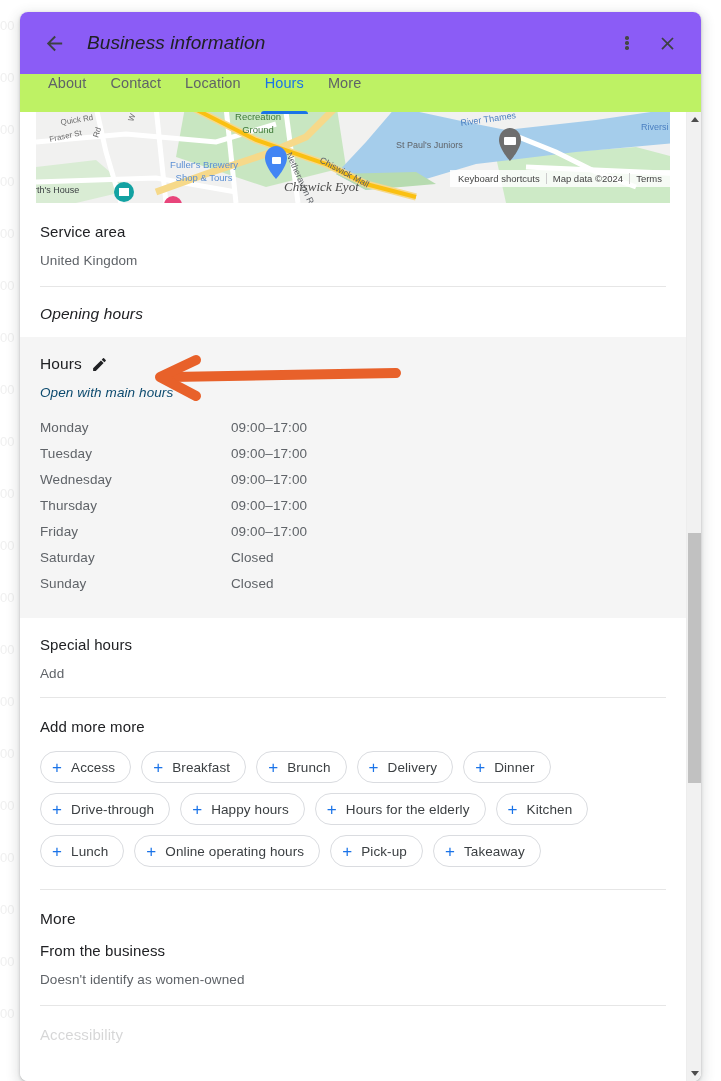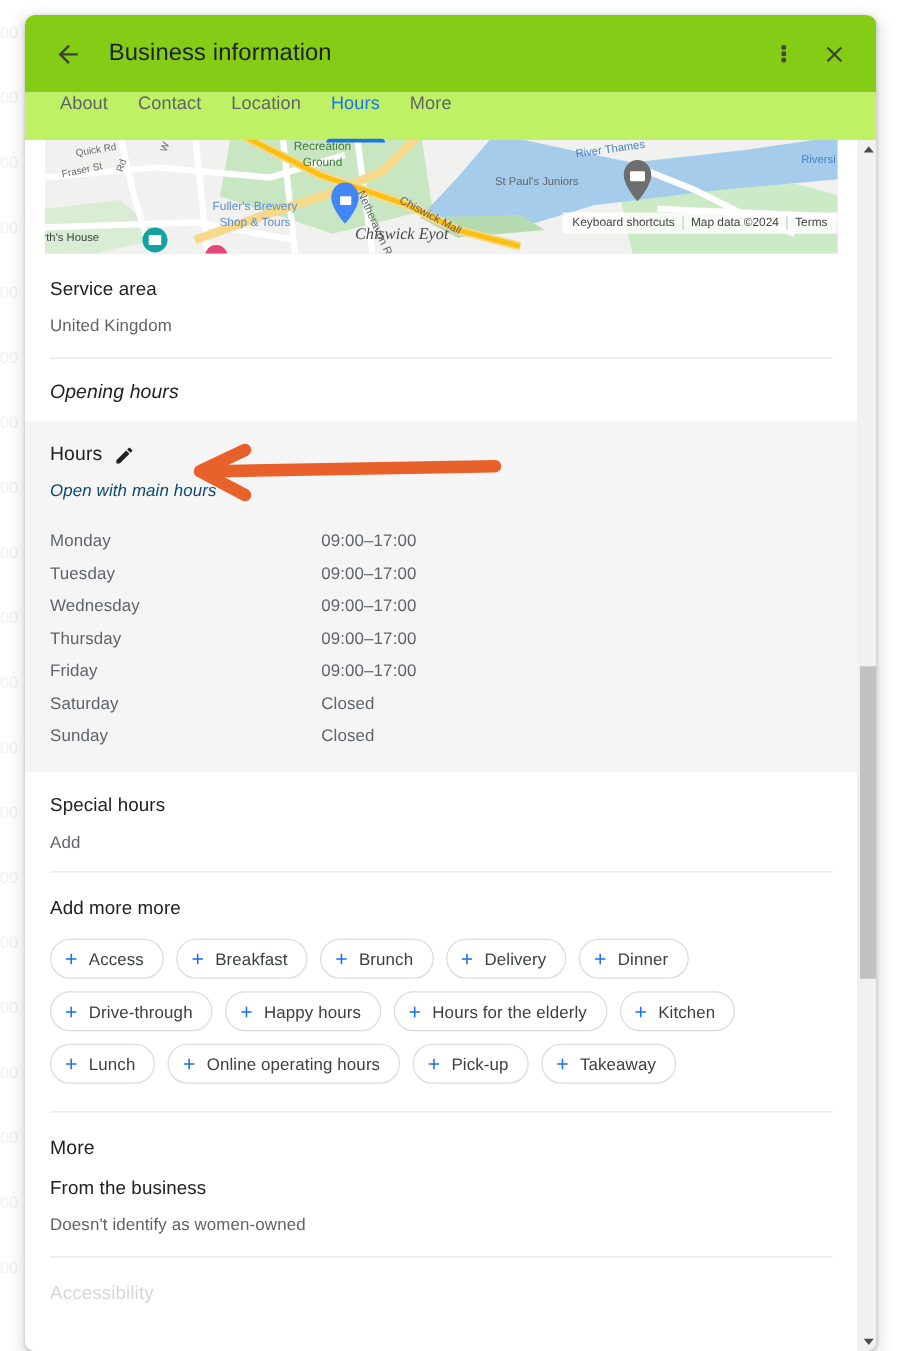--- a/index.html
+++ b/index.html
@@ -32,21 +32,22 @@
     box-shadow: 0 1px 3px rgba(60,64,67,.30), 0 4px 12px 3px rgba(60,64,67,.15);
     overflow:hidden;
     display:flex; flex-direction:column;
   }
 
   
   .dlg-header {
     height:62px; flex:0 0 62px;
     display:flex; align-items:center;
     padding:0 14px 0 14px;
-    background:#84cc16;
+    background:#8b5cf6;
+    font-style:italic;
   }
   .hdr-back {
     width:40px; height:40px; border-radius:50%;
     display:flex; align-items:center; justify-content:center;
     cursor:pointer; flex:0 0 auto;
   }
   .dlg-title {
     font-size:19px; color:#202124; font-weight:400;
     margin-left:13px; letter-spacing:0.1px; white-space:nowrap;
   }
@@ -133,21 +134,21 @@
     background:#f5f5f5;
     padding:18px 20px 22px 20px;
   }
   .hours-title-row { display:flex; align-items:center; gap:9px; }
   .hours-title { font-size:15.5px; color:#202124; letter-spacing:.1px; }
   .pencil { width:17px; height:17px; display:block; cursor:pointer; }
   .hours-sub { font-size:13.5px; color:#0c4a6e; margin-top:12px; letter-spacing:.1px;font-style:italic; }
   .hours-table { margin-top:14px; }
   .hours-row {
     display:flex; font-size:13.5px; color:#5f6368;
-    height:26px; align-items:flex-end; letter-spacing:.1px;gap:26px;
+    height:26px; align-items:center; letter-spacing:.1px;
   }
   .hours-day { width:191px; flex:0 0 191px; }
   .hours-val { flex:1 1 auto; }
 
   
   .chips { display:flex; flex-wrap:wrap; gap:10px; margin-top:16px; max-width:640px; }
   .chip {
     display:inline-flex; align-items:center;
     height:32px; padding:0 15px 0 11px;
     border:1px solid #dadce0; border-radius:16px;

